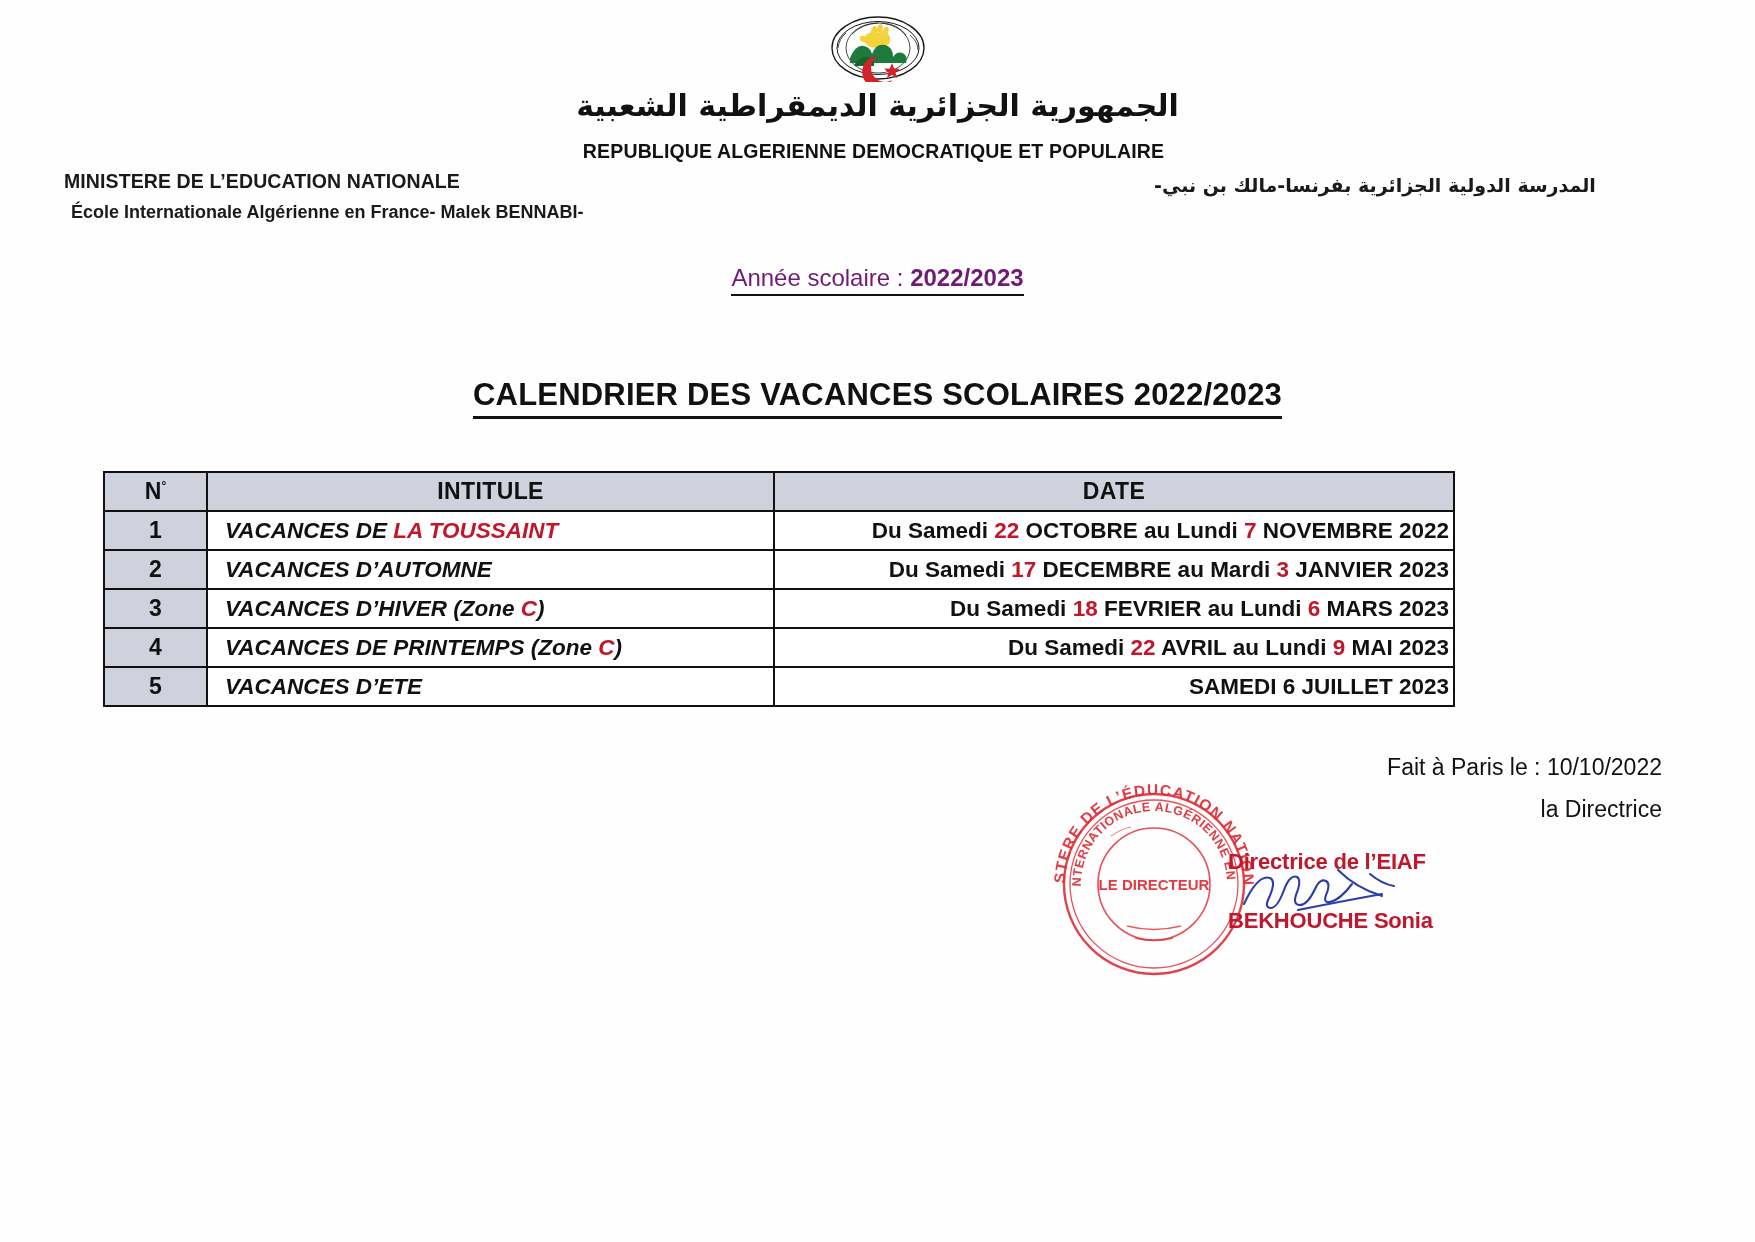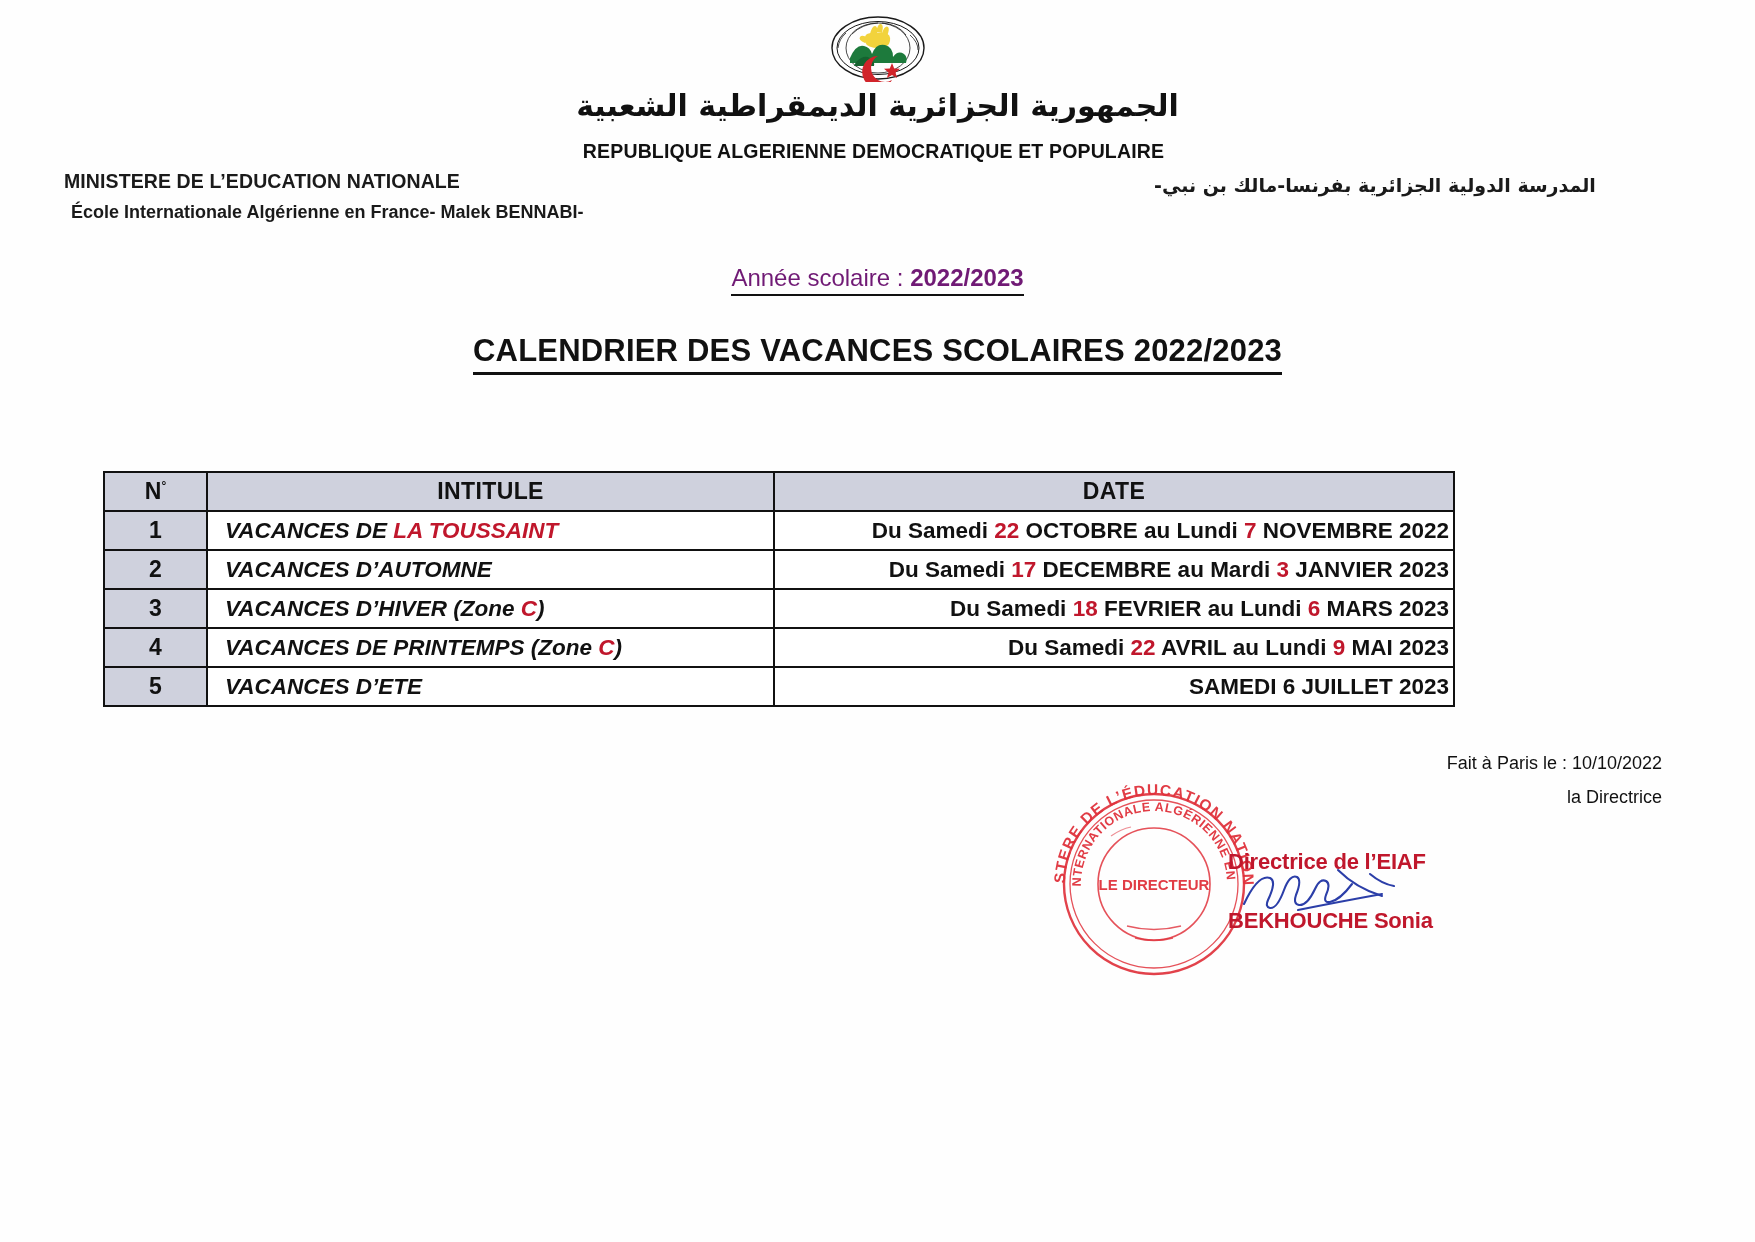--- a/index.html
+++ b/index.html
@@ -127,20 +127,21 @@
     text-align: center;
   }
   .main-title .inner {
     display: inline-block;
     font-size: 31px;
     font-weight: 700;
     letter-spacing: 0.2px;
     border-bottom: 3px solid #111;
     padding-bottom: 3px;
     color: #111;
+    margin-top: 44px;
   }
 
   
   .cal-table {
     position: absolute;
     left: 103px;
     top: 471px;
     width: 1350px;
     border-collapse: collapse;
     table-layout: fixed;
@@ -188,21 +189,21 @@
     font-size: 22.5px;
   }
   .rd { color: #c0172c; }
 
   
   .footer-block {
     position: absolute;
     right: 93px;
     top: 750px;
     text-align: right;
-    font-size: 18px;
+    font-size: 23px;
     color: #111;
     line-height: 1.55;
   }
   .footer-block .line2 { margin-top: 6px; }
 
   
   .stamp {
     position: absolute;
     left: 1043px;
     top: 776px;

